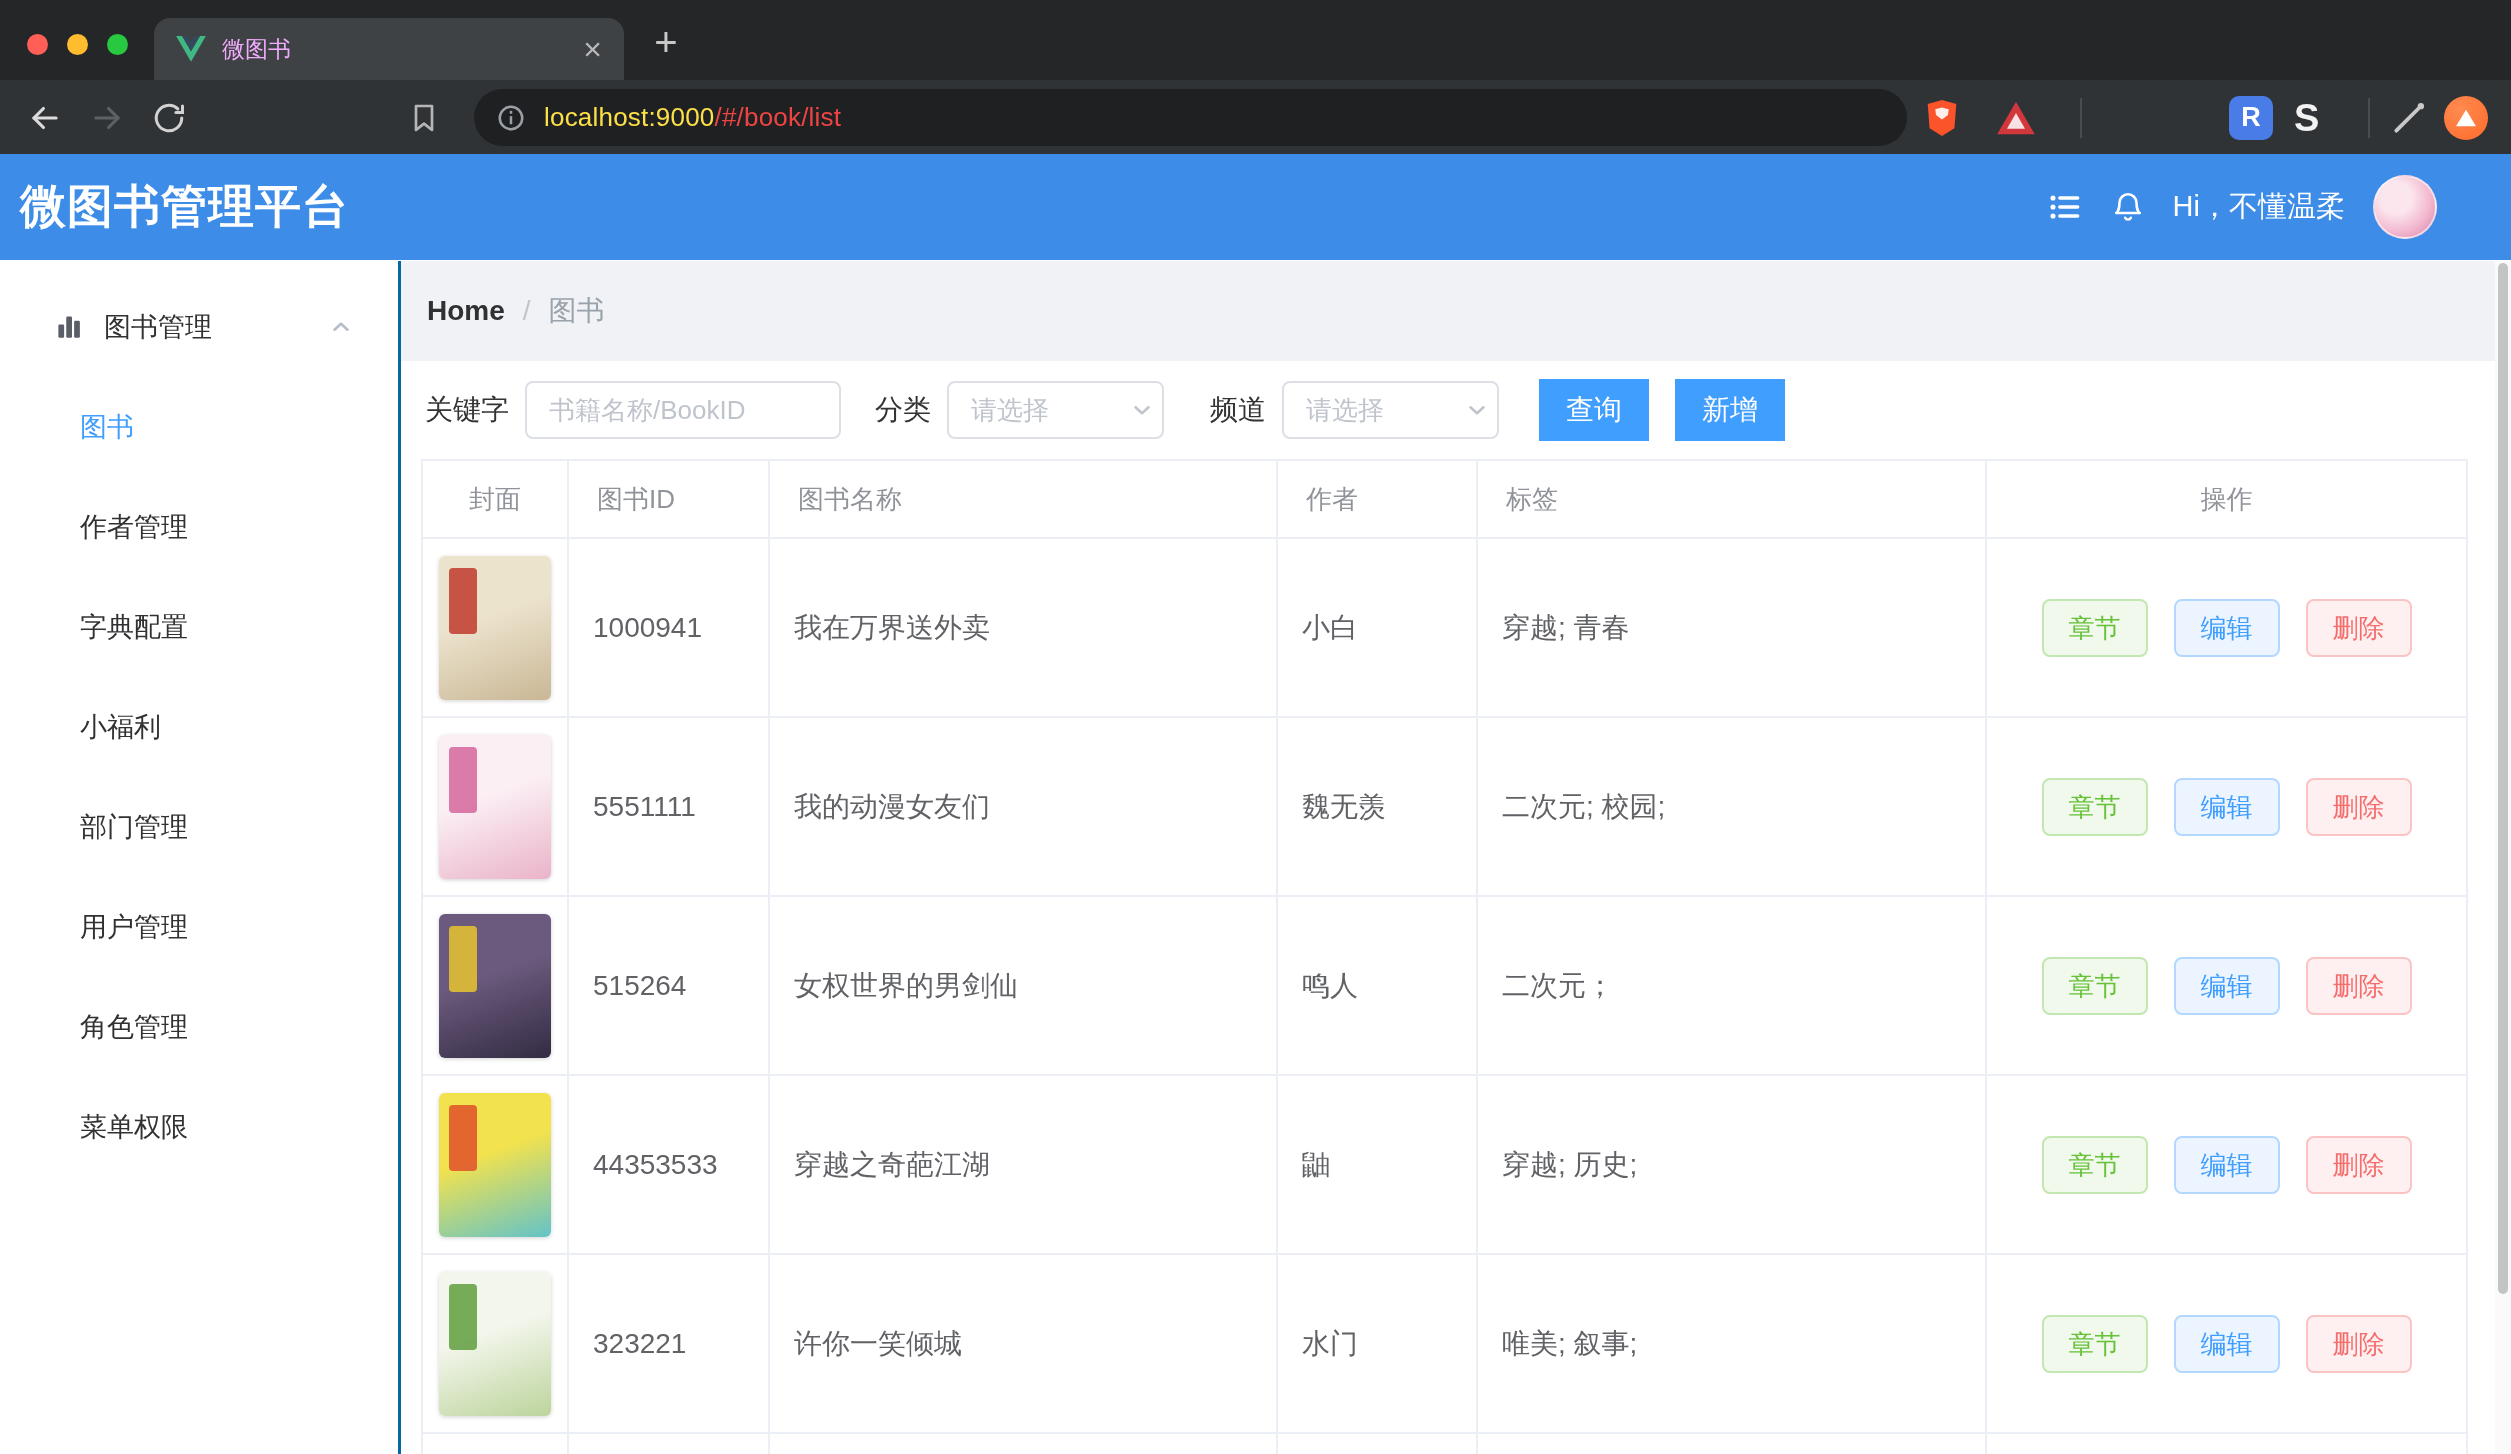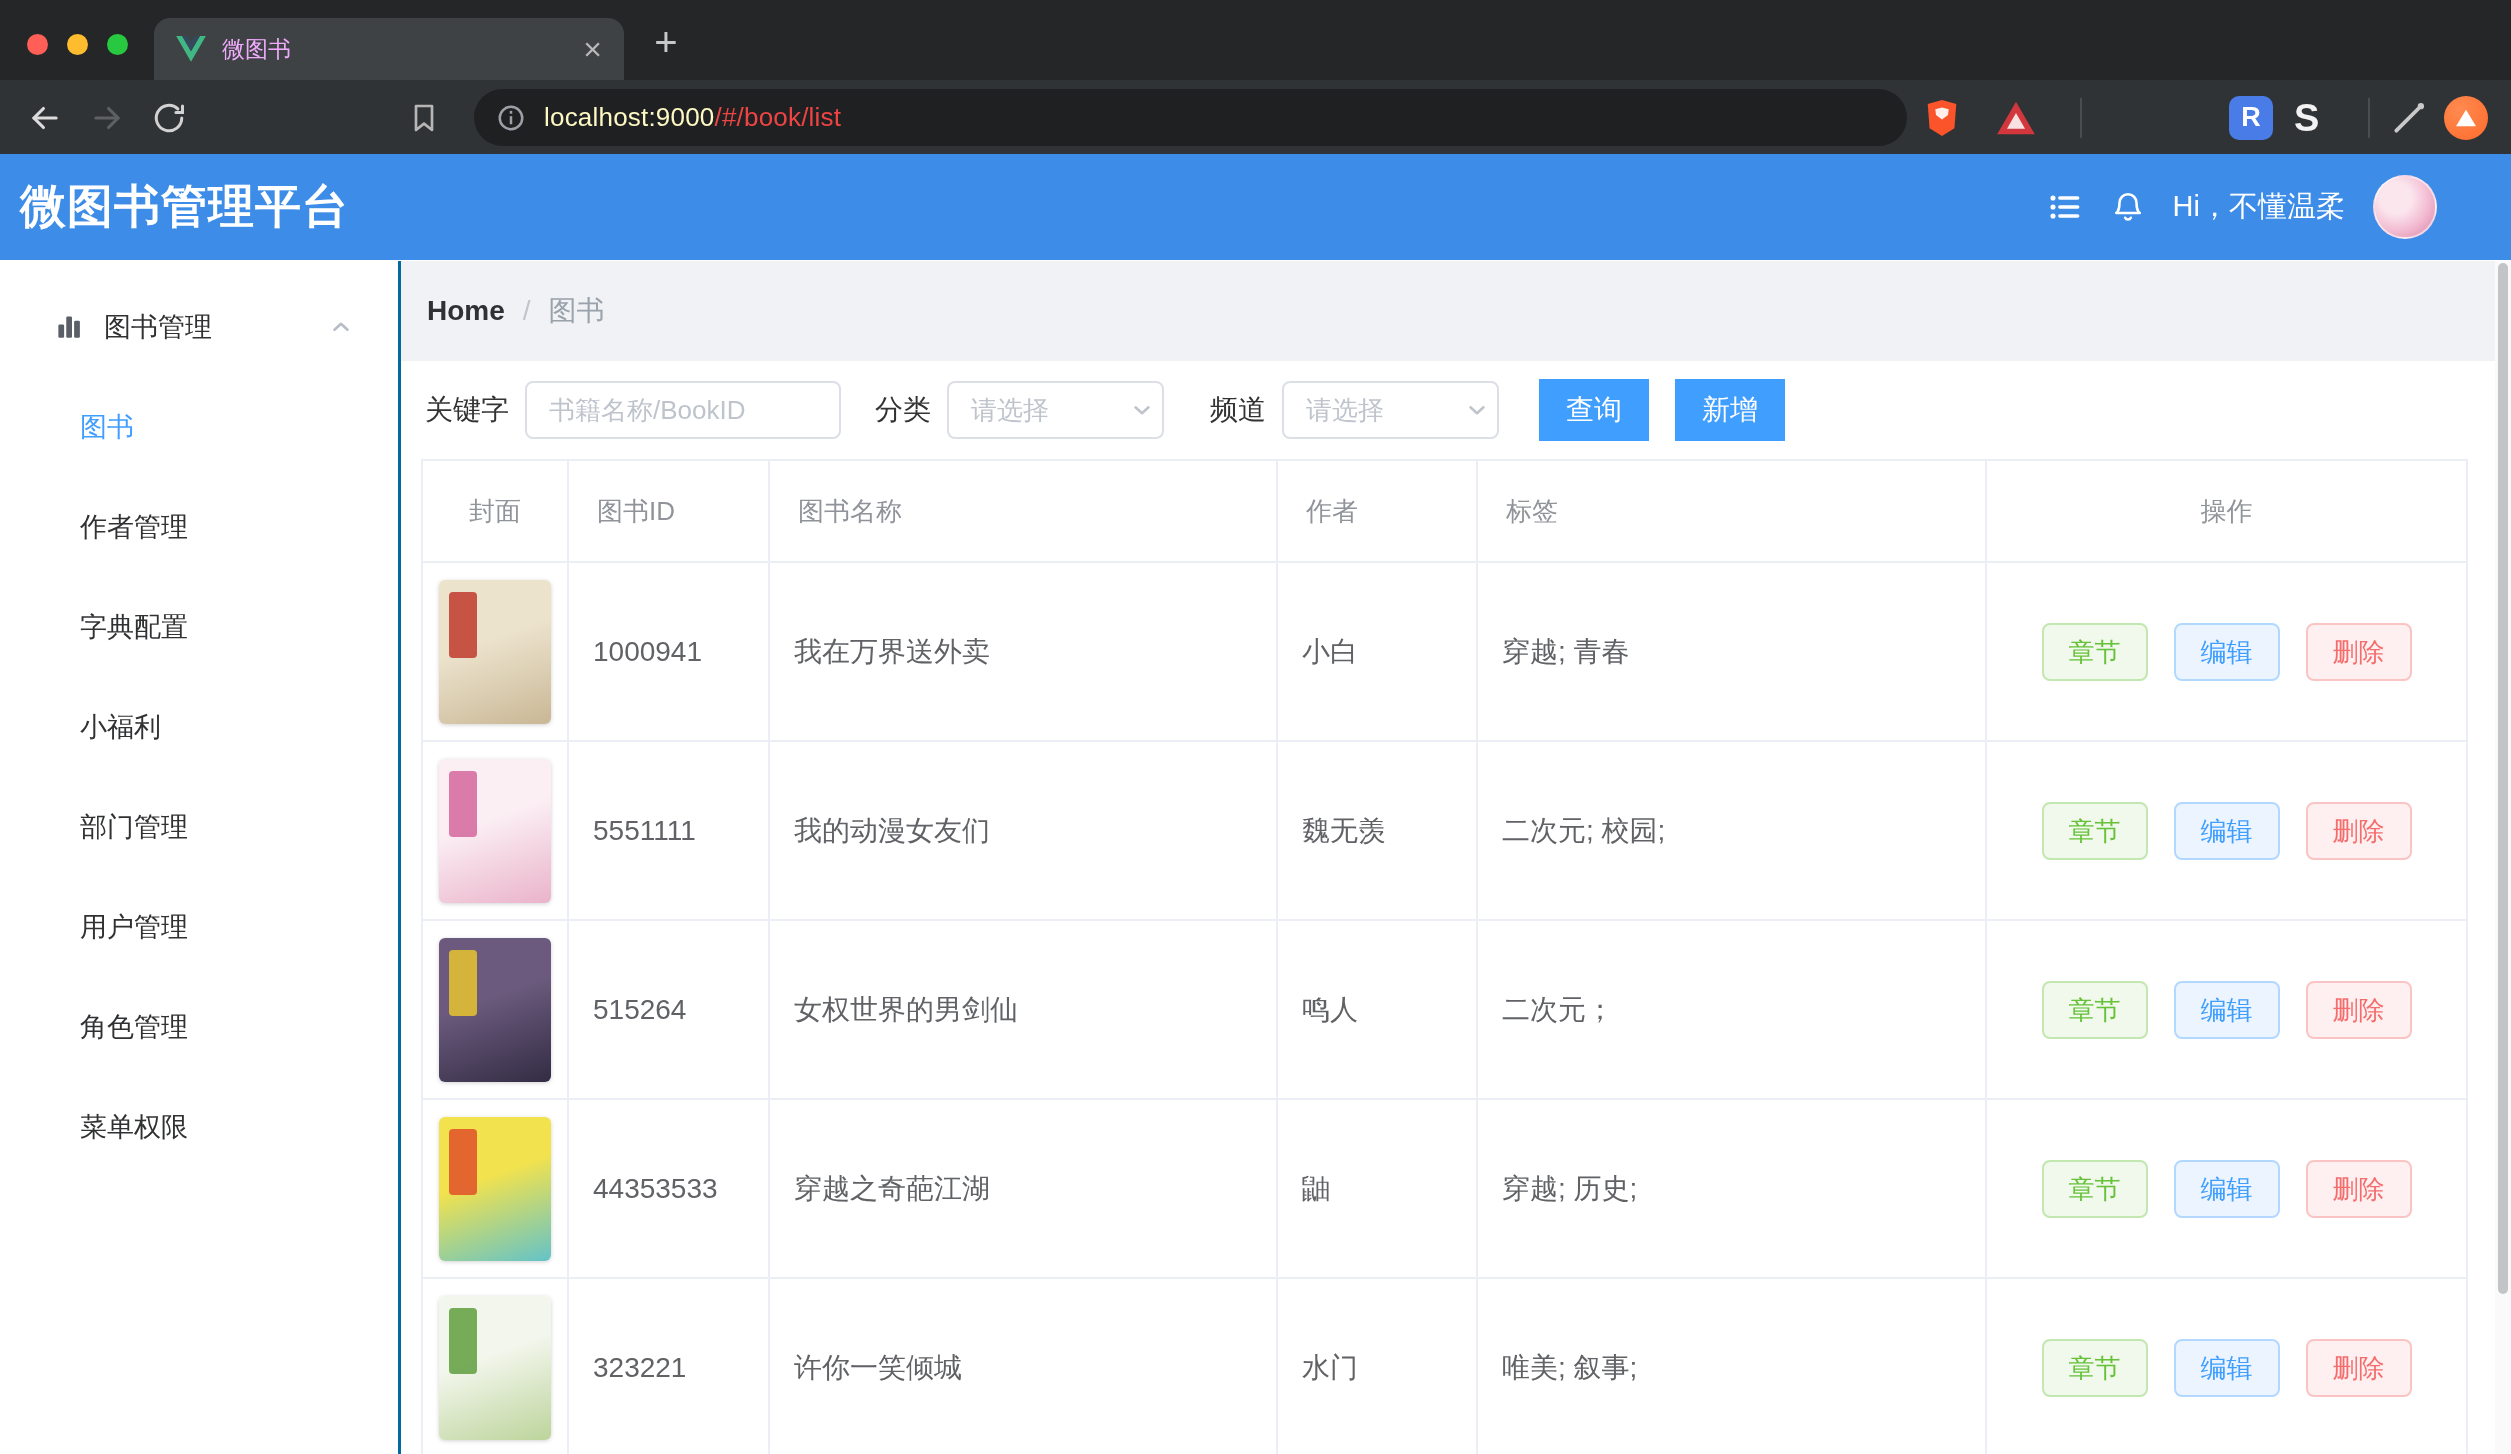--- a/index.html
+++ b/index.html
@@ -17,21 +17,21 @@
   .favicon { width: 30px; height: 26px; flex: 0 0 auto; display: flex; }
   .tab-title { color: #f0abfc; font-size: 23px; margin-left: 16px; flex: 1; white-space: nowrap; overflow: hidden; }
   .tab-close { color: #b9b9b9; font-size: 32px; line-height: 1; cursor: default; }
   .new-tab { position: absolute; left: 645px; top: 22px; color: #c8c8c8; font-size: 40px; line-height: 1; width: 42px; text-align: center; }
 
   .nav-bar { position: absolute; top: 80px; left: 0; right: 0; height: 75px; background: #303336; }
   .nav-abs { position: absolute; top: 50%; transform: translateY(-50%); display: flex; align-items: center; }
   .url-bar { position: absolute; left: 474px; top: 9px; width: 1433px; height: 57px; border-radius: 29px;
     background: #1e2022; display: flex; align-items: center; padding-left: 22px; }
   .url-text { margin-left: 18px; font-size: 26px; letter-spacing: 0.2px; white-space: nowrap; }
-  .url-host { color: #fef9c3; } .url-path { color: #ef4444; }
+  .url-host { color: #fde047; } .url-path { color: #ef4444; }
   .nav-divider { position: absolute; top: 18px; width: 2px; height: 40px; background: #4a4d50; }
   .bat-wrap { position: relative; }
   .ext-r { width: 44px; height: 44px; border-radius: 10px; background: #4a7ce8; color: #fff; font-weight: bold;
     font-size: 27px; display: flex; align-items: center; justify-content: center; }
   .ext-s { color: #f2f2f2; font-weight: bold; font-size: 38px; }
   .rewards { width: 44px; height: 44px; border-radius: 50%; background: radial-gradient(circle at 35% 30%, #ff8a50, #ff6b2b);
     display: flex; align-items: center; justify-content: center; }
 
   
   .app-header { position: absolute; top: 154px; left: 0; right: 0; height: 106px; background: #3c8ce8;
@@ -68,21 +68,21 @@
     align-items: center; justify-content: space-between; padding: 0 7px 0 22px; background: #fff; }
   .f-select .ph { color: #bfc4cc; font-size: 26px; }
   .sel-cat { margin-right: 46px; } .sel-chan { margin-right: 40px; }
   .btn-primary { height: 62px; padding: 0 27px; background: #409eff; color: #fff; font-size: 28px;
     border: none; border-radius: 0; }
   .btn-search { margin-right: 26px; }
 
   
   .book-table { margin-left: 20px; width: 2046px; border-collapse: collapse; table-layout: fixed; background: #fff; }
   .book-table th, .book-table td { border: 2px solid #ebeef5; }
-  .book-table th { height: 102px; color: #909399; font-size: 26px; font-weight: 500; text-align: left; padding-left: 28px; }
+  .book-table th { height: 78px; color: #909399; font-size: 26px; font-weight: 500; text-align: left; padding-left: 28px; }
   .book-table th:first-child, .book-table th:last-child { text-align: center; padding-left: 0; }
   .book-table td { height: 179px; color: #606266; font-size: 28px; padding-left: 24px; }
   td.cover-cell, td.actions-cell { padding-left: 0; text-align: center; }
   .cover { width: 112px; height: 144px; border-radius: 6px; margin: 0 auto; position: relative; overflow: hidden;
     box-shadow: 0 1px 4px rgba(0,0,0,.18); }
   .cover-accent { position: absolute; left: 10px; top: 12px; width: 28px; height: 66px; border-radius: 4px; opacity: .85; }
   .act-btn { display: inline-block; height: 58px; line-height: 52px; padding: 0 25px; border-radius: 8px;
     font-size: 26px; border: 2px solid; margin: 0 13px; font-family: inherit; }
   .btn-green { color: #67c23a; background: #f0f9eb; border-color: #c2e7b0; }
   .btn-blue  { color: #409eff; background: #ecf5ff; border-color: #b3d8ff; }

